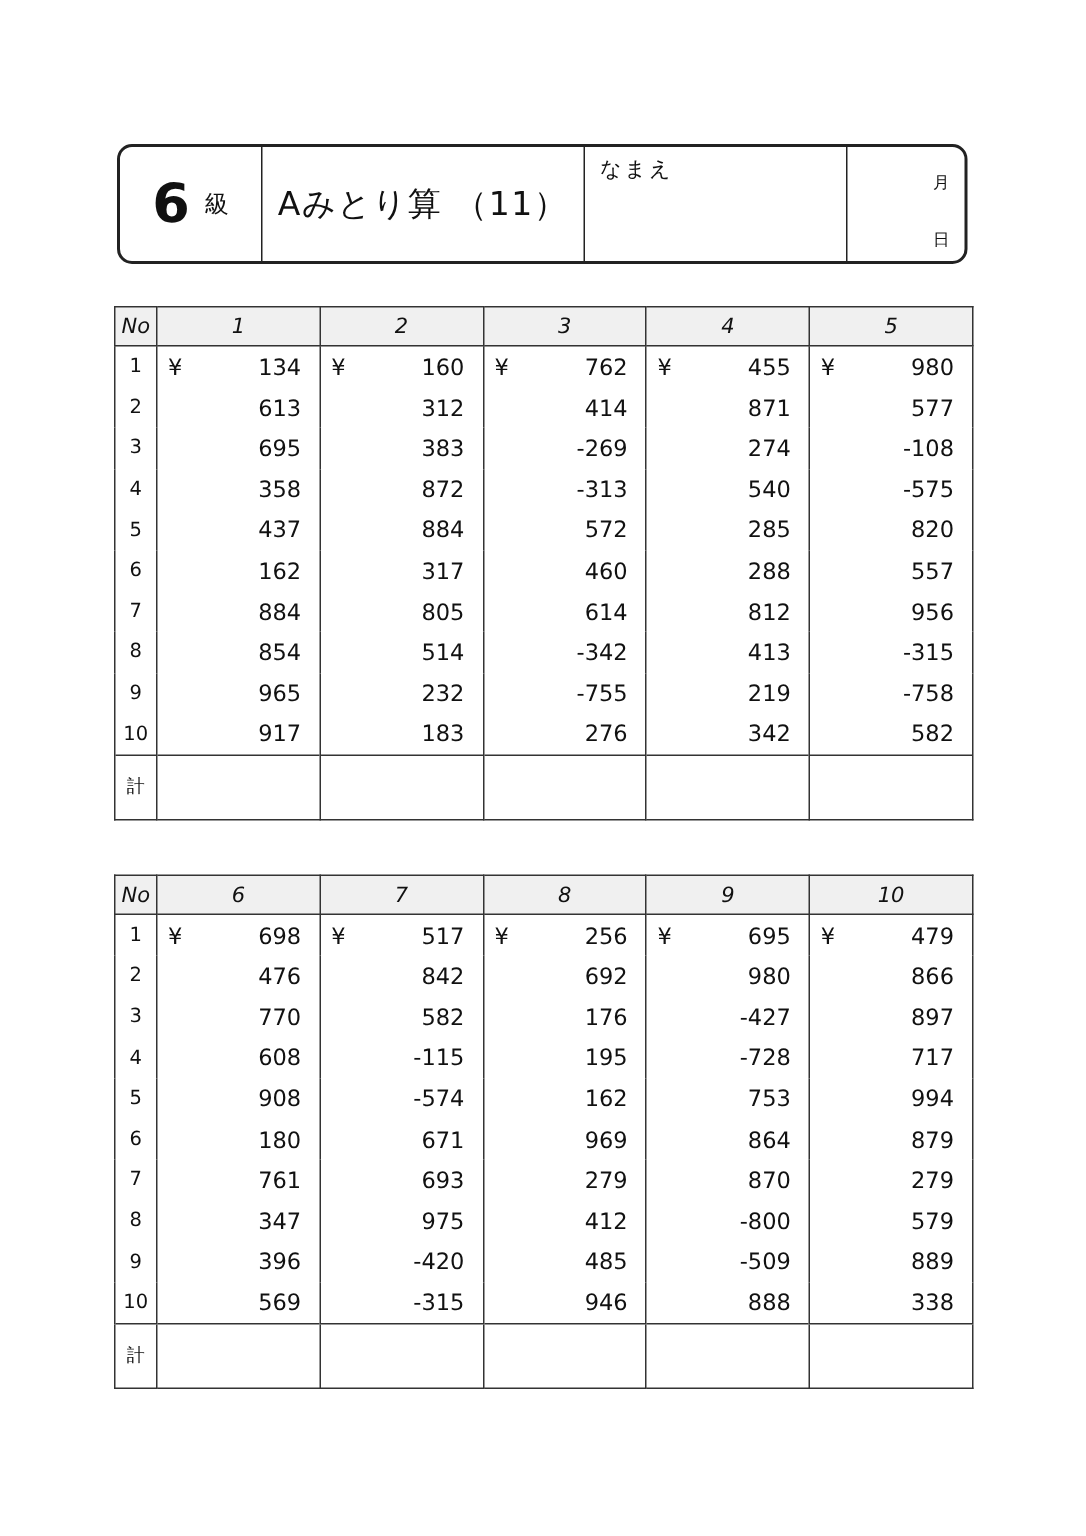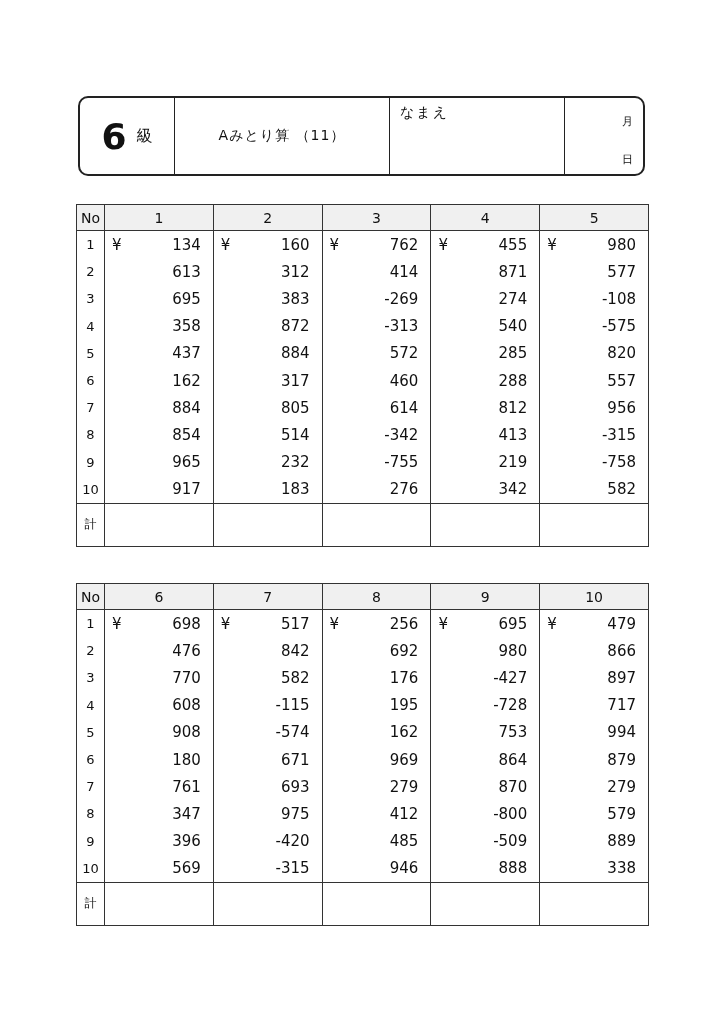--- a/index.html
+++ b/index.html
@@ -2,30 +2,30 @@
 <html><head>
 <meta charset="utf-8">
 <style>
   html, body { margin:0; padding:0; background:#ffffff; }
   body { width:724px; height:1024px; position:relative; font-family:"DejaVu Sans", sans-serif; color:#111; }
   .hdr { position:absolute; left:78px; top:96px; width:567px; height:80px; border:2px solid #222; border-radius:10px; box-sizing:border-box; display:flex; }
   .hdr > div { box-sizing:border-box; height:100%; position:relative; }
   .h-grade { width:95px; border-right:1.5px solid #222; display:flex; align-items:center; justify-content:center; }
   .h-grade .num { font-size:36px; font-weight:bold; margin-right:10px; }
   .h-grade .kyu { font-size:16px; }
-  .h-title { width:215px; border-right:1.5px solid #222; display:flex; align-items:center; justify-content:center; font-size:14px; letter-spacing:1px; }
+  .h-title { width:215px; border-right:1.5px solid #222; display:flex; align-items:center; justify-content:center; font-size:22px; letter-spacing:1px; }
   .h-name { width:175px; border-right:1.5px solid #222; }
   .h-name .lbl { position:absolute; left:10px; top:6px; font-size:14px; letter-spacing:2px; }
   .h-date { flex:1; }
   .h-date .m { position:absolute; right:10px; top:16px; font-size:11px; }
   .h-date .d { position:absolute; right:10px; top:54px; font-size:11px; }
 
   table.sheet { position:absolute; left:76px; width:573px; border-collapse:collapse; table-layout:fixed; font-size:15px; }
   table.sheet td, table.sheet th { border-left:1px solid #333; border-right:1px solid #333; padding:0; }
-  table.sheet th { background:#f0f0f0; font-weight:normal; height:25px; border:1px solid #333; font-size:14px; }
+  table.sheet th { background:#f0f0f0; font-weight:normal; height:25px; border:1px solid #333; font-size:14px;font-style:italic; }
   table.sheet td.no { text-align:center; font-size:13px; }
   table.sheet td.val { text-align:right; padding-right:12px; position:relative; height:27.2px; }
   table.sheet td.val .yen { position:absolute; left:7px; }
   table.sheet tr.total td { height:42px; border-top:1.5px solid #333; border-bottom:1px solid #333; }
   table.sheet tr.total td.no { font-size:12px; }
   col.c-no { width:28px; }
 </style>
 </head>
 <body>
 

